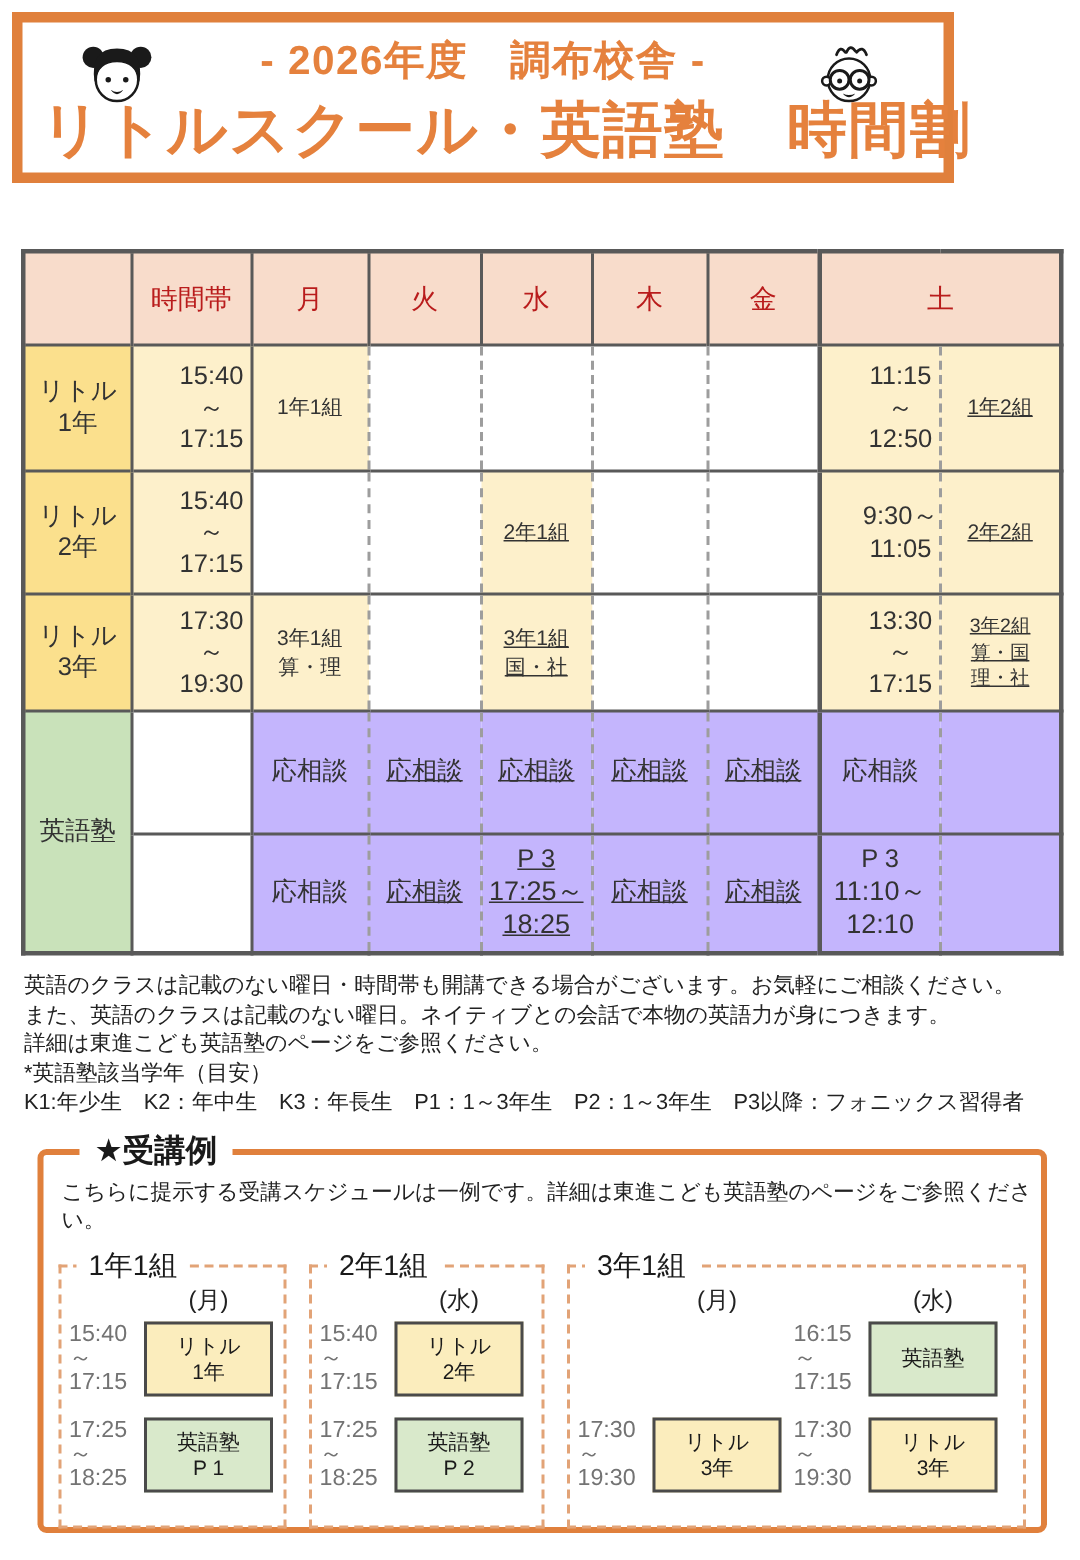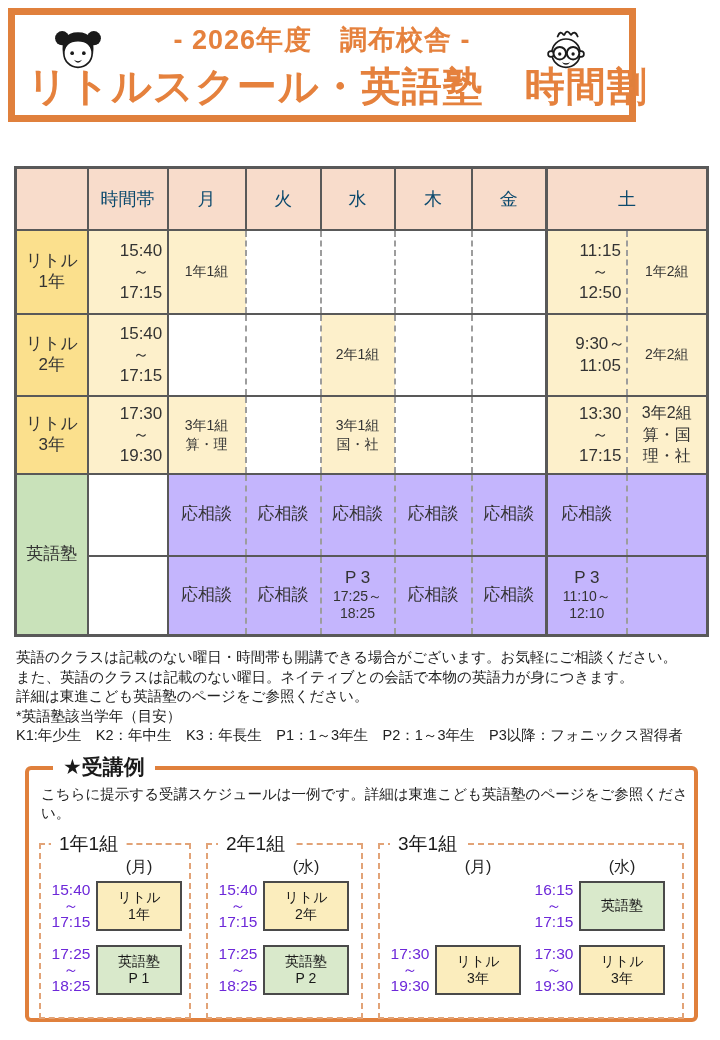--- a/index.html
+++ b/index.html
@@ -14,34 +14,34 @@
   .banner-title { margin-top:1px; font-size:40px; font-weight:bold; color:#E5813D; letter-spacing:1px; white-space:nowrap;margin-left:12px; }
   .face-icon { position:absolute; top:10px; }
   .face-icon.left { left:38px; }
   .face-icon.right { right:38px; }
 
   
   table.timetable { position:absolute; left:14px; top:166px; border-collapse:collapse;
                     border:3px solid #595959; table-layout:fixed; }
   .timetable th, .timetable td { border-top:2px solid #595959; border-left:2px solid #595959;
                                  text-align:center; vertical-align:middle; padding:0; white-space:pre-line; }
-  .timetable th { background:#F8DCCB; font-size:18px; font-weight:normal; color:#0c4a6e; }
-  td.dl { border-left:2px dashed #9d9d9d; }
+  .timetable th { background:#F8DCCB; font-size:18px; font-weight:normal; color:#b91c1c; }
+  td.dl { border-left:2px dashed #9d9d9d;text-decoration:underline; }
   td.boldl, th.boldl { border-left:3px solid #595959; }
   .bg-gold { background:#FBE08D; }
   .bg-cream { background:#FDF0CB; }
   .bg-white { background:#fff; }
   .bg-greenlbl { background:#C9E2BA; }
   .bg-green { background:#c4b5fd; }
   td.lbl { font-size:17px; line-height:1.2; }
   td.time { font-size:17px; line-height:1.25;padding-left:27px; }
   td.cls { font-size:14px; line-height:1.3; }
-  td.cls.small { font-size:16px; line-height:1.35; }
+  td.cls.small { font-size:13px; line-height:1.35; }
   .eigo-main { font-size:17px; line-height:1.2; }
-  .eigo-sub { font-size:14px; line-height:1.25; white-space:pre-line; }
+  .eigo-sub { font-size:18px; line-height:1.25; white-space:pre-line; }
 
   
   .notes { position:absolute; left:16px; top:648px; width:698px; font-size:14.5px; line-height:19.5px; color:#222; }
 
   
   .example-outer { position:absolute; left:25px; top:766px; width:673px; height:256px;
                    border:4px solid #E0803C; border-radius:6px; background:#fff; }
   .example-legend { position:absolute; top:-17px; left:24px; background:#fff; padding:0 10px;
                     font-size:21px; font-weight:bold; color:#1a1a1a; }
   .example-desc { margin:15px 0 0 12px; font-size:14.5px; color:#222; }
@@ -51,21 +51,21 @@
   .ex-box.w2 { width:157px; }
   .ex-box.w3 { width:306px; }
   .ex-title { position:absolute; top:-14px; left:10px; background:#fff; padding:0 8px;
               font-size:19px; color:#1a1a1a; white-space:nowrap; }
   .ex-cols { display:flex; gap:8px; }
   .ex-col { display:flex; flex-direction:column; }
   .ex-day { margin-left:50px; width:86px; text-align:center; font-size:16px; height:22px; color:#222; }
   .ex-slot { display:flex; align-items:center; margin-top:2px; }
   .ex-slot + .ex-slot { margin-top:14px; }
   .ex-slot.ghost { visibility:hidden; }
-  .ex-time { width:50px; text-align:center; font-size:15.5px; line-height:1.05; white-space:pre-line; color:#6d28d9; }
+  .ex-time { width:50px; text-align:left; font-size:15.5px; line-height:1.05; white-space:pre-line; color:#737373; }
   .ex-class { width:86px; height:50px; border:2px solid #4a4a4a; display:flex; align-items:center;
               justify-content:center; text-align:center; font-size:14px; line-height:1.25; white-space:pre-line; color:#1a1a1a; }
   .ex-class.little { background:#FBEDBD; }
   .ex-class.eigo { background:#D9E9CB; }
 </style>
 </head>
 <body>
 
 <div class="page">
 

